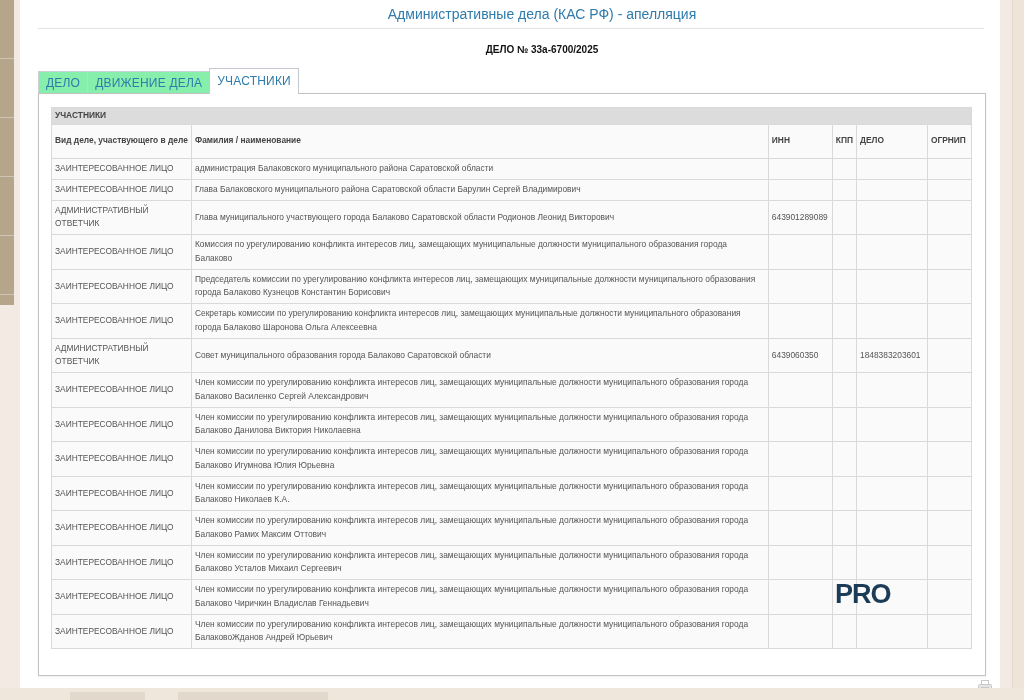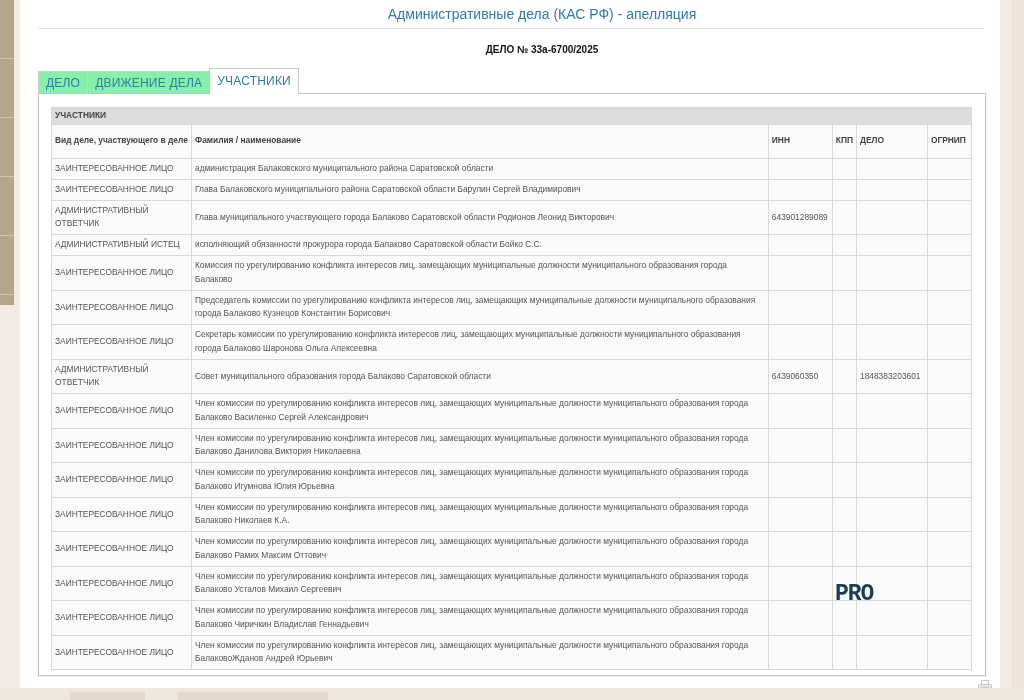--- a/index.html
+++ b/index.html
@@ -89,22 +89,22 @@
     .col-ogrnip { width: 44px; }
     .logo {
       position: absolute; left: 835px; top: 583px; width: 160px; height: 65px;
       pointer-events: none;
     }
     .logo .l1 {
       font-family: "DejaVu Sans", sans-serif; font-weight: bold;
       font-size: 33px; color: #2b8cc9; letter-spacing: -1.5px; line-height: 34px;
     }
     .logo .l2 {
-      font-family: Liberation Mono, monospace; font-weight: bold;
-      font-size: 23px; color: #1b3b57; letter-spacing: -1px; line-height: 26px; margin-top: -2px;
+      font-family: Liberation Sans, sans-serif; font-weight: bold;
+      font-size: 27px; color: #1b3b57; letter-spacing: -1px; line-height: 26px; margin-top: -2px;
     }
     .print-icon {
       position: absolute; left: 978px; top: 678px; width: 14px; height: 12px;
     }
   </style>
 </head>
 <body>
 
 <div class="left-strip"></div>
 <div class="left-strip-light"></div>
@@ -162,28 +162,20 @@
           <td></td>
         </tr>
         <tr class="r2">
           <td>АДМИНИСТРАТИВНЫЙ ОТВЕТЧИК</td>
           <td>Глава муниципального участвующего города Балаково Саратовской области Родионов Леонид Викторович</td>
           <td>643901289089</td>
           <td></td>
           <td></td>
           <td></td>
         </tr>
-        <tr class="r1">
-          <td>АДМИНИСТРАТИВНЫЙ ИСТЕЦ</td>
-          <td>исполняющий обязанности прокурора города Балаково Саратовской области Бойко С.С.</td>
-          <td></td>
-          <td></td>
-          <td></td>
-          <td></td>
-        </tr>
         <tr class="r2">
           <td>ЗАИНТЕРЕСОВАННОЕ ЛИЦО</td>
           <td>Комиссия по урегулированию конфликта интересов лиц, замещающих муниципальные должности муниципального образования города Балаково</td>
           <td></td>
           <td></td>
           <td></td>
           <td></td>
         </tr>
         <tr class="r2">
           <td>ЗАИНТЕРЕСОВАННОЕ ЛИЦО</td>

